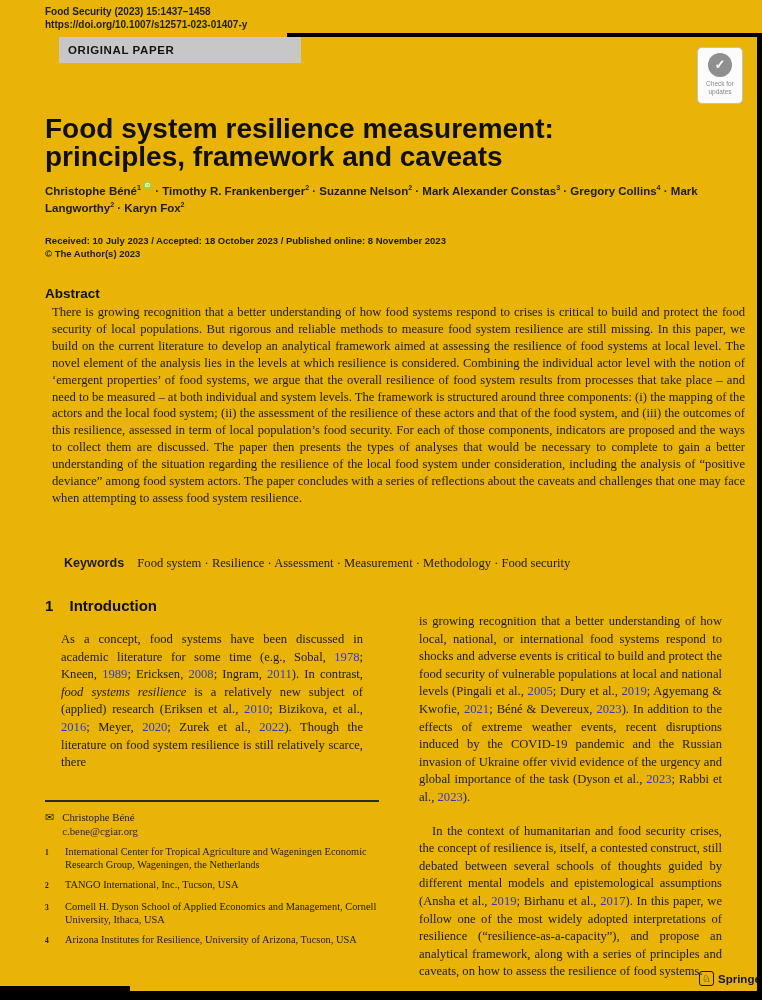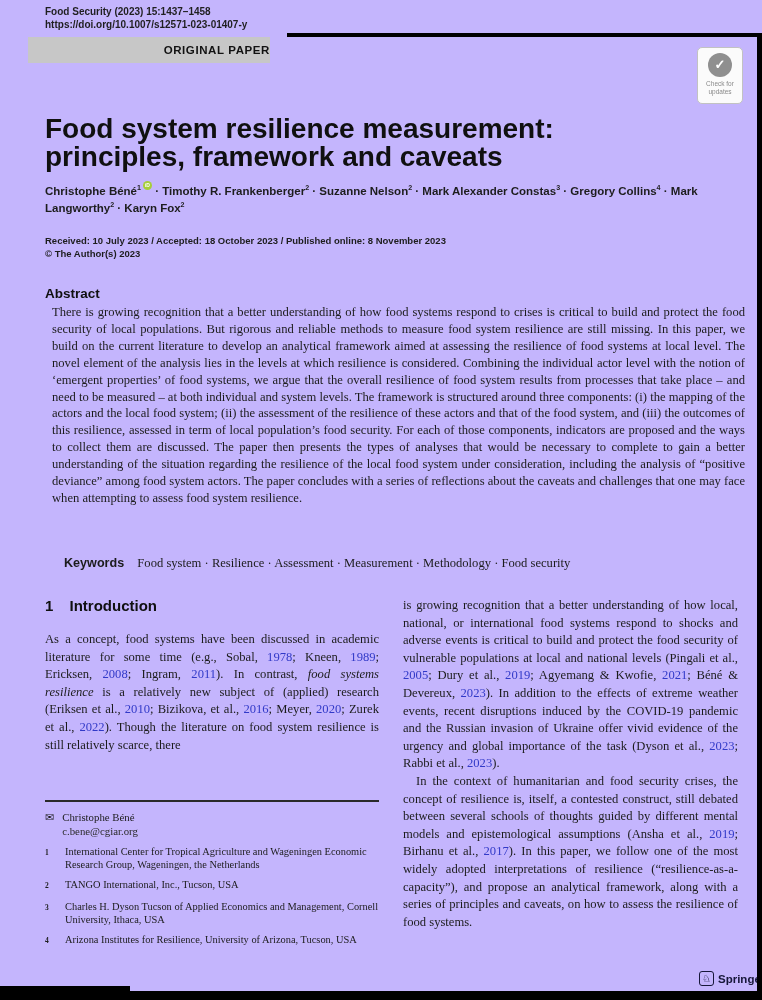--- a/index.html
+++ b/index.html
@@ -1,26 +1,26 @@
 <!DOCTYPE html>
 <html><head>
 <meta charset="utf-8">
 <style>
   html,body{margin:0;padding:0;background:#e9e9e9;}
-  .page{position:relative;width:762px;height:1000px;background:#c4b5fd;overflow:hidden;
+  .page{position:relative;width:762px;height:1000px;background:#eab308;overflow:hidden;
         font-family:"Liberation Serif",serif;color:#1c1c1c;margin:0 auto;}
 
   
   .hdr{position:absolute;left:45px;top:5px;font-family:"Liberation Sans",sans-serif;
        font-weight:bold;font-size:10px;line-height:13px;color:#1f1f1f;}
   .hdr .doi{font-weight:bold;color:#1f1f1f;text-decoration:none;display:block;text-align:right;}
 
   .top-rule{position:absolute;left:287px;right:0;top:33px;height:4px;background:#000;}
-  .orig-bar{position:absolute;left:28px;top:37px;width:242px;height:26px;background:var(--label-bar-gray,#c7c7c7);
-            display:flex;align-items:center;padding-left:9px;box-sizing:border-box;justify-content:flex-end;}
+  .orig-bar{position:absolute;left:59px;top:37px;width:242px;height:26px;background:var(--label-bar-gray,#c7c7c7);
+            display:flex;align-items:center;padding-left:9px;box-sizing:border-box;}
   .orig-bar span{font-family:"Liberation Sans",sans-serif;font-weight:bold;font-size:11.5px;
                  letter-spacing:.6px;color:#121212;}
 
   
   .badge{position:absolute;left:697px;top:47px;width:46px;height:57px;border:1px solid #c2c2c2;
          border-radius:5px;background:#fbfbfb;display:flex;flex-direction:column;align-items:center;
          justify-content:flex-start;padding-top:5px;box-sizing:border-box;cursor:pointer;}
   .badge .circ{width:24px;height:24px;border-radius:50%;background:#8f8f8f;color:#fff;
                display:flex;align-items:center;justify-content:center;font-size:13px;font-weight:bold;}
   .badge .cap{font-family:"Liberation Sans",sans-serif;font-size:6.5px;line-height:8px;
@@ -43,21 +43,21 @@
 
   .kw{position:absolute;left:45px;top:556px;width:693px;font-size:12.6px;}
   .kw .kw-label{font-family:"Liberation Sans",sans-serif;font-weight:bold;margin-right:10px;padding-left:19px;}
 
   
   .col-left{position:absolute;left:45px;top:597px;width:334px;}
   .col-right{position:absolute;left:403px;top:597px;width:335px;}
   .sec-h{font-family:"Liberation Sans",sans-serif;font-weight:bold;font-size:15px;color:#101010;
          margin:0 0 17px 0;}
   .sec-h .num{margin-right:12px;}
-  .body-p{font-size:12.6px;line-height:17.6px;text-align:justify;margin:0;}
+  .body-p{font-size:12.6px;line-height:17.6px;text-align:justify;margin:16px;}
   .indent{text-indent:13px;}
 
   
   .run-cite{color:var(--citation-blue,#3139c8);}
   .run-i{font-style:italic;}
   .run-sup{vertical-align:super;font-size:0.62em;line-height:0;}
   .run-orcid{display:inline-block;width:9px;height:9px;border-radius:50%;
              background:var(--orcid-green,#a6ce39);color:#fff;font-size:5px;line-height:9px;
              text-align:center;vertical-align:super;margin-left:2px;font-family:"Liberation Sans",sans-serif;
              font-weight:bold;overflow:hidden;}
@@ -151,21 +151,21 @@
     <div class="fn-aff">
       <span class="n">1</span>
       <span class="t">International Center for Tropical Agriculture and Wageningen Economic Research Group, Wageningen, the Netherlands</span>
     </div>
     <div class="fn-aff">
       <span class="n">2</span>
       <span class="t">TANGO International, Inc., Tucson, USA</span>
     </div>
     <div class="fn-aff">
       <span class="n">3</span>
-      <span class="t">Charles H. Dyson Tucson of Applied Economics and Management, Cornell University, Ithaca, USA</span>
+      <span class="t">Cornell H. Dyson School of Applied Economics and Management, Cornell University, Ithaca, USA</span>
     </div>
     <div class="fn-aff">
       <span class="n">4</span>
       <span class="t">Arizona Institutes for Resilience, University of Arizona, Tucson, USA</span>
     </div>
   </div>
 
   <div class="springer">
     <span class="sp-ico">♘</span>
     <span class="sp-word">Springer</span>

